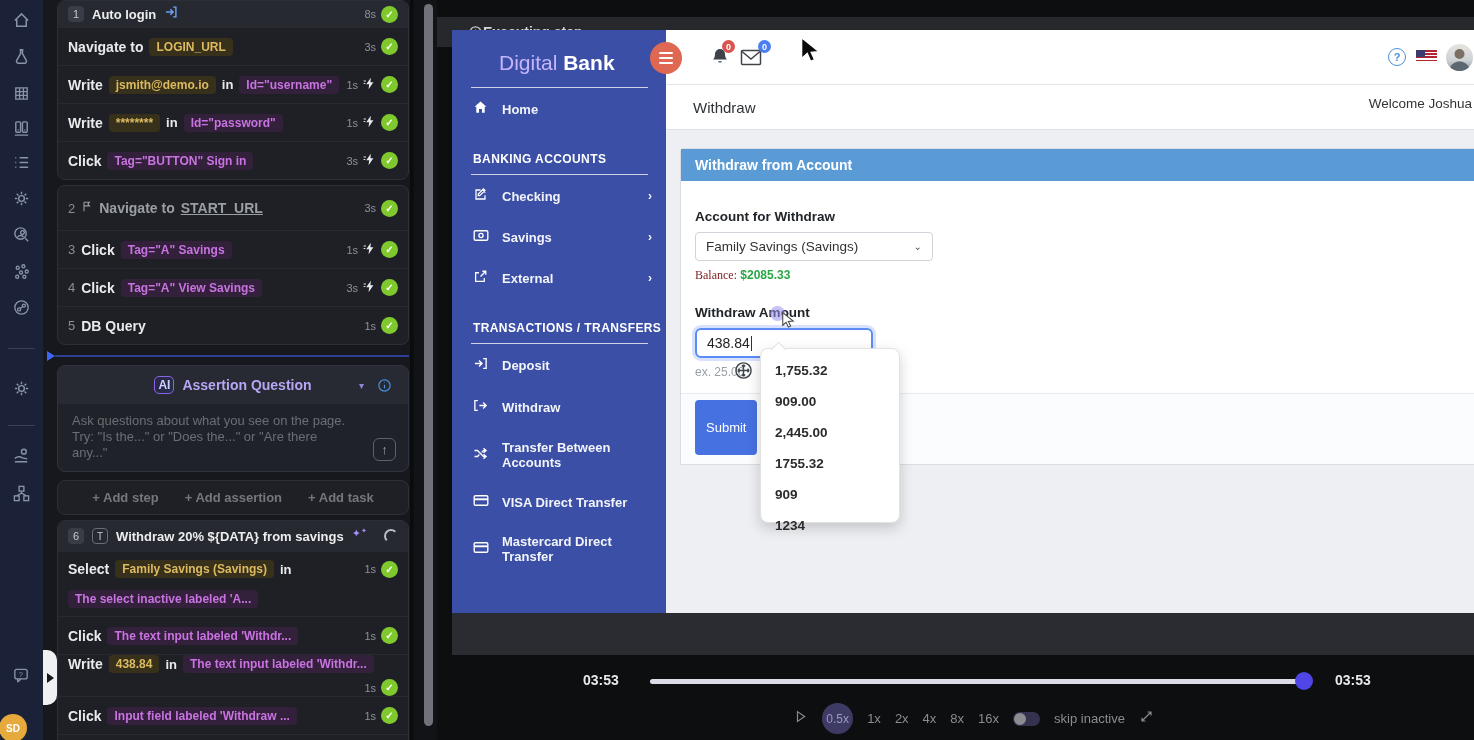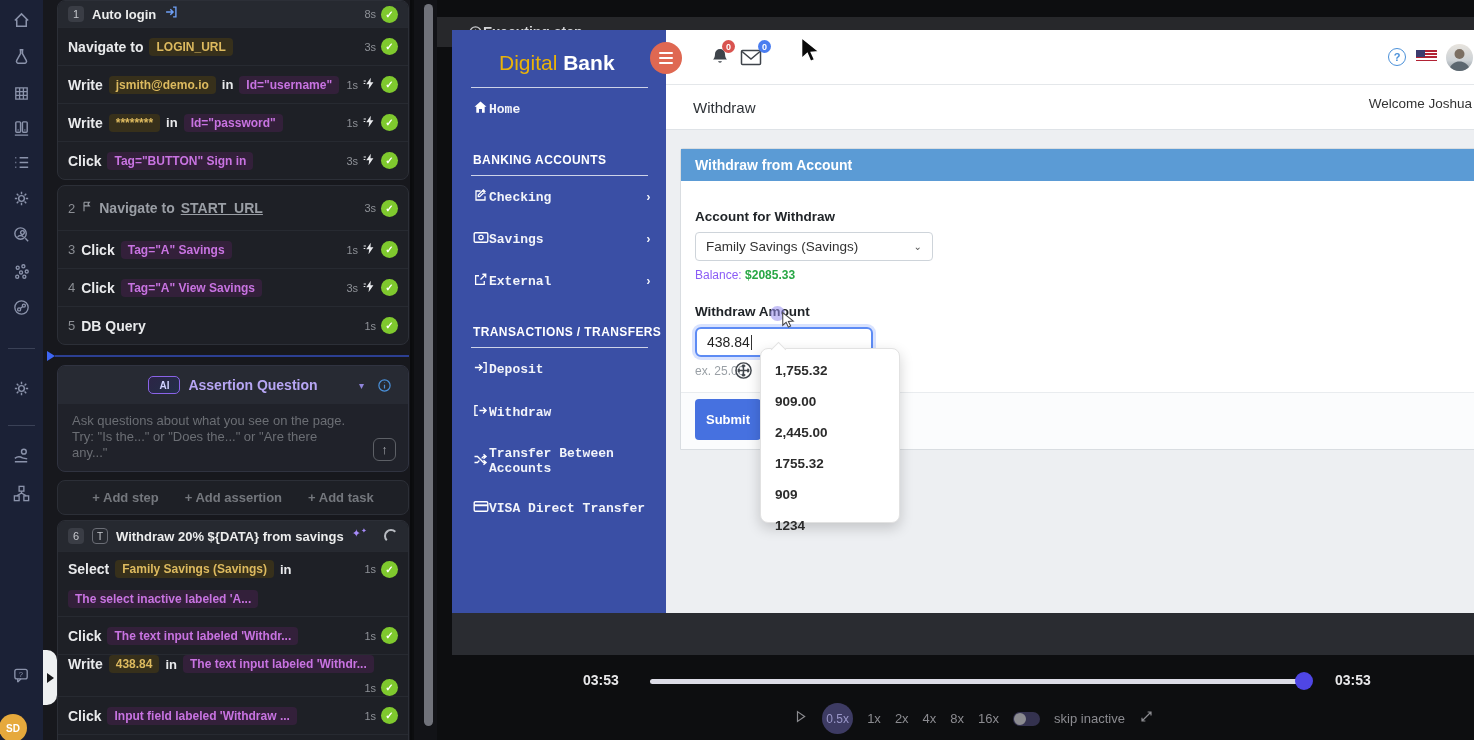--- a/index.html
+++ b/index.html
@@ -33,21 +33,21 @@
   .chk { width:17px; height:17px; border-radius:50%; background:#7fc92e; color:#fff; font-size:10px; font-weight:bold; display:inline-flex; align-items:center; justify-content:center; }
   .spin { width:14px; height:14px; border:2px solid transparent; border-top-color:#b9bcc2; border-left-color:#b9bcc2; border-radius:50%; }
   .gray-step { color:#9a9ea5; font-size:14px; font-weight:bold; }
   .underl { text-decoration:underline; }
   #playhead { display:flex; align-items:center; margin:6px 0 4px -10px; }
   #playhead .tri { width:0; height:0; border-left:8px solid #3e66f5; border-top:5px solid transparent; border-bottom:5px solid transparent; }
   #playhead .line { flex:1; height:2px; background:#2c3f92; }
   
   #assert-card { background:#20222a; border:1px solid #303340; }
   #assert-head { background:#272a33; display:flex; align-items:center; justify-content:center; gap:8px; min-height:38px; position:relative; }
-  #ai-badge { border:1.5px solid #8a63e8; color:#cfd2ff; border-radius:5px; width:32px; height:18px; font-size:10px; font-weight:bold; display:inline-flex; align-items:center; justify-content:center; background:linear-gradient(135deg,#2c2546,#223048); }
+  #ai-badge { border:1.5px solid #8a63e8; color:#cfd2ff; border-radius:5px; width:20px; height:18px; font-size:12px; font-weight:bold; display:inline-flex; align-items:center; justify-content:center; background:linear-gradient(135deg,#2c2546,#223048); }
   #assert-title { color:#b7a6f4; font-size:14px; font-weight:bold; }
   #assert-caret { color:#8f84da; font-size:10px; position:absolute; right:44px; }
   #assert-info { position:absolute; right:16px; display:flex; }
   #assert-body { padding:9px 12px 10px 14px; position:relative; }
   .ph-line { color:#6b6e74; font-size:13px; line-height:16px; }
   #assert-send { position:absolute; right:12px; bottom:10px; width:23px; height:23px; border:1.5px solid #5d6066; border-radius:6px; color:#a9acb2; font-size:13px; display:flex; align-items:center; justify-content:center; }
   #add-bar { background:#1e2026; border:1px solid #2c2f37; border-radius:8px; height:35px; display:flex; align-items:center; justify-content:center; gap:26px; margin:8px 0 5px; }
   .add-btn { color:#74777d; font-size:13px; font-weight:bold; }
   .sparkle { color:#a78bfa; font-size:11px; position:relative; top:-3px; }
   .sparkle small { font-size:7px; position:relative; top:-4px; }
@@ -60,24 +60,24 @@
 
   
   #video-panel { position:absolute; left:437px; top:0; width:1037px; height:740px; background:#0d0e10; }
   #exec-bar { position:absolute; left:0; top:17px; width:100%; height:30px; background:#27282b; display:flex; align-items:center; padding-left:31px; }
   #exec-bar span { color:#d4d5d8; font-size:14px; font-weight:bold; }
 
   #viewport { position:absolute; left:15px; top:30px; width:1022px; height:583px; background:#ffffff; }
   
   #bank-side { position:absolute; left:0; top:0; width:214px; height:583px; background:#3a4fa5; color:#fff; }
   #bank-logo { padding:21px 0 12px 47px; font-size:21px; }
-  #bank-logo .lt { color:#eab308; font-weight:normal; }
+  #bank-logo .lt { color:#c4b5fd; font-weight:normal; }
   #bank-logo .bd { color:#fff; font-weight:bold; }
   .side-div { margin:0 18px 0 19px; height:1px; background:rgba(255,255,255,.75); }
-  .nav-item { display:flex; align-items:center; padding:12px 14px 12px 21px; font-size:13px; font-weight:bold; color:#f2f4fa;font-family:Liberation Mono, monospace; }
+  .nav-item { display:flex; align-items:center; gap:13px; padding:12px 14px 12px 21px; font-size:13px; font-weight:bold; color:#f2f4fa; }
   .nav-item .chev { margin-left:auto; font-size:12px; font-weight:bold; }
   .nav-sec { padding:22px 0 8px 21px; font-size:12px; font-weight:bold; letter-spacing:.4px; }
   .nav-item svg, .nav-item .nicon { flex:0 0 16px; }
   
   #bar1 { position:absolute; left:214px; top:0; width:808px; height:55px; background:#fff; border-bottom:1px solid #e4e7ea; }
   #bar2 { position:absolute; left:214px; top:55px; width:808px; height:45px; background:#fff; border-bottom:1px solid #dfe3e7; }
   #page-title { position:absolute; left:27px; top:14px; font-size:15px; color:#2f3338; }
   #welcome { position:absolute; right:2px; top:11px; font-size:13.5px; color:#333; }
   #bank-content { position:absolute; left:214px; top:100px; width:808px; height:483px; background:#edeff2; }
   #menu-btn { position:absolute; left:198px; top:12px; width:32px; height:32px; border-radius:50%; background:#df6852; z-index:3; display:flex; align-items:center; justify-content:center; flex-direction:column; gap:3px; }
@@ -91,28 +91,28 @@
   #avatar { position:absolute; width:27px; height:27px; border-radius:50%; overflow:hidden; background:linear-gradient(180deg,#e8e4de 0%,#cdd2d6 60%,#8f979e 100%); }
 
   
   #wcard { position:absolute; left:14px; top:18px; width:960px; background:#fff; border:1px solid #d9dde1; border-radius:3px 3px 0 0; }
   #wcard-head { background:#5b9bd5; color:#fff; font-size:14px; font-weight:bold; padding:8px 14px; }
   #wcard-body { padding:28px 14px 14px; }
   .flabel { font-size:13.5px; font-weight:bold; color:#212529; }
   #acct-select { margin-top:8px; width:238px; height:29px; border:1px solid #ced4da; border-radius:4px; background:#fff; display:flex; align-items:center; padding:0 10px; font-size:13.5px; color:#333; }
   #acct-select .sel-chev { margin-left:auto; color:#555; font-size:10px; }
   #balance { margin-top:7px; font-size:12px; }
-  #balance .bl { color:#8b5cf6; }
+  #balance .bl { color:#7f1d1d;font-family:Liberation Serif, serif; }
   #balance .bv { color:#28a745; font-weight:bold; }
   #amt-wrap { margin-top:22px; }
   #amt-input { margin-top:8px; width:178px; height:30px; border:2px solid #5d8bf4; border-radius:6px; box-shadow:0 0 0 3px rgba(100,140,250,.25); background:#fff; display:flex; align-items:center; padding:0 10px; font-size:14px; color:#222; }
   .tcaret { display:inline-block; width:1px; height:15px; background:#333; margin-left:1px; }
   #amt-hint { margin-top:7px; font-size:12px; color:#9aa0a6; }
   #wcard-foot { border-top:1px solid #e9ecef; background:#fbfcfd; padding:6px 14px 9px; display:flex; gap:6px; }
-  .btn { border:none; border-radius:4px; color:#fff; font-size:13px; padding:13px 11px; font-family:inherit;font-weight:bold; }
+  .btn { border:none; border-radius:4px; color:#fff; font-size:13px; padding:20px 11px; font-family:inherit; }
   #btn-submit { background:#4671e0; }
   #btn-reset { background:#c64b3f; }
 
   
   #suggest { position:absolute; left:308px; top:318px; width:140px; height:175px; background:#fff; border:1px solid #e2e2e2; border-radius:8px; box-shadow:0 5px 14px rgba(0,0,0,.18); z-index:10; padding:6px 0; }
   #suggest::before { content:""; position:absolute; left:12px; top:-5px; width:10px; height:10px; background:#fff; transform:rotate(45deg); border-left:1px solid #e2e2e2; border-top:1px solid #e2e2e2; }
   .sug-item { height:31px; display:flex; align-items:center; padding-left:14px; font-size:13.5px; font-weight:bold; color:#2b2b2b; }
 
   
   #click-dot { position:absolute; left:318px; top:276px; width:15px; height:15px; border-radius:50%; background:rgba(151,142,238,.55); z-index:11; }
@@ -500,20 +500,27 @@
               <path d="M2 6 h4 l8 8 h3.5 M14 11 l3.5 3 -3.5 3 M2 14 h4 l2.5 -2.7 M11.5 8.5 L14 6 h3.5 M14 3 l3.5 3 -3.5 3"></path>
             </svg></span>
         <span>Transfer Between Accounts</span>
       </div>
       <div class="nav-item">
         <span class="nicon"><svg width="16" height="13" viewBox="0 0 20 16" fill="none" stroke="#fff" stroke-width="1.7">
               <rect x="1.5" y="2" width="17" height="12" rx="1.5"></rect>
               <path d="M1.5 6.5 h17" stroke-width="2.4"></path>
             </svg></span>
         <span>VISA Direct Transfer</span>
+      </div>
+      <div class="nav-item">
+        <span class="nicon"><svg width="16" height="13" viewBox="0 0 20 16" fill="none" stroke="#fff" stroke-width="1.7">
+              <rect x="1.5" y="2" width="17" height="12" rx="1.5"></rect>
+              <path d="M1.5 6.5 h17" stroke-width="2.4"></path>
+            </svg></span>
+        <span>Mastercard Direct Transfer</span>
       </div>
     </div>
 
     <div id="bar1">
       <span class="abs" style="left:44px; top:17px"><svg width="20" height="20" viewBox="0 0 20 20" fill="#3f444b">
             <path d="M10 2 a5 5 0 0 1 5 5 c0 3.2 1 4.6 2 5.6 H3 c1 -1 2 -2.4 2 -5.6 a5 5 0 0 1 5 -5 z M8 14.2 a2.1 2.1 0 0 0 4 0 z"></path>
           </svg></span>
       <span class="minibadge red-b abs" style="left:56px; top:10px">0</span>
       <span class="abs" style="left:74px; top:19px"><svg width="22" height="17" viewBox="0 0 22 17" fill="none" stroke="#3f444b" stroke-width="1.5">
             <rect x="1.5" y="1.5" width="19" height="14" rx="1"></rect>

